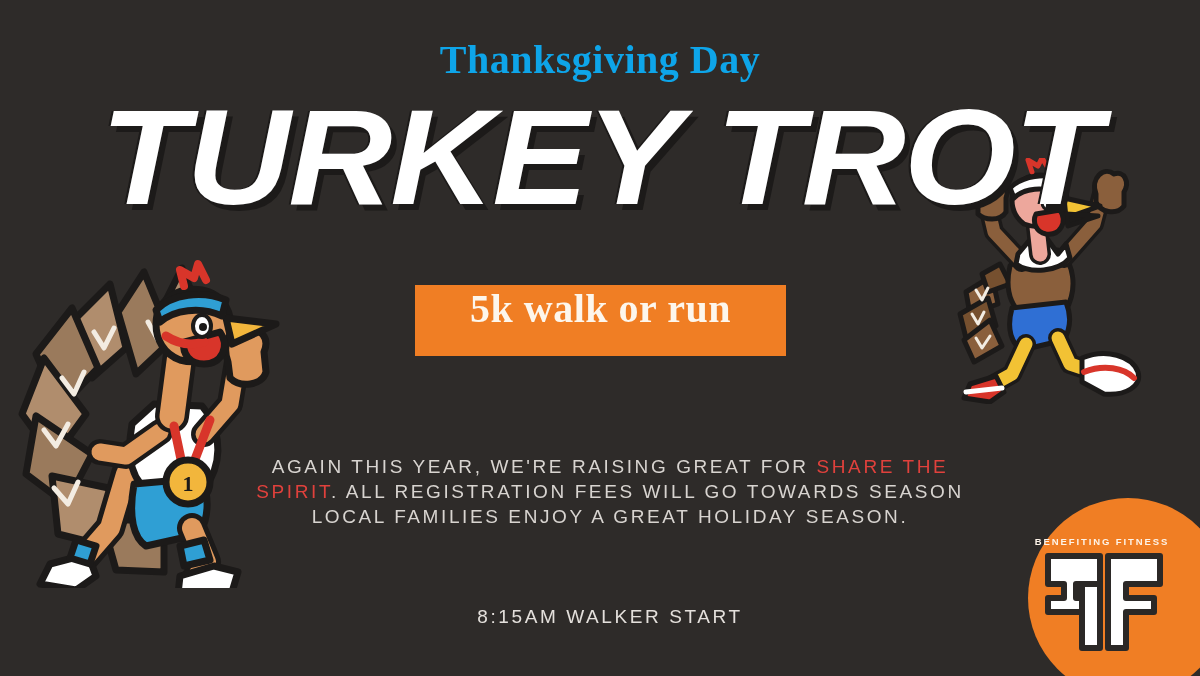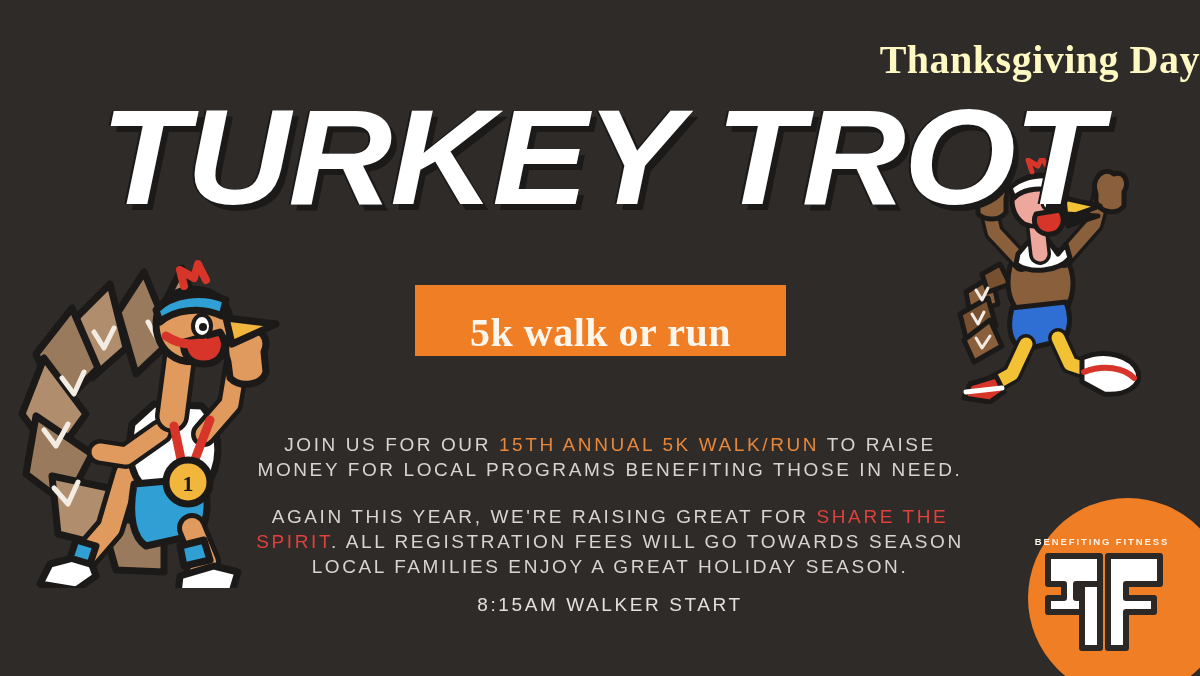--- a/index.html
+++ b/index.html
@@ -12,26 +12,26 @@
     height: 676px;
     background: #2e2b29;
     overflow: hidden;
     font-family: "Liberation Sans", sans-serif;
   }
 
   
   .kicker {
     position: absolute;
     top: 36px; left: 0; right: 0;
-    text-align: right;
+    text-align: center;
     font-family: "Liberation Serif", serif;
     font-weight: bold;
     font-size: 40px;
     letter-spacing: 0.5px;
-    color: #fef9c3;
+    color: #0ea5e9;
     z-index: 6;
   }
   .title {
     position: absolute;
     top: 88px; left: 0; right: 0;
     text-align: center;
     font-family: "Liberation Sans", sans-serif;
     font-weight: bold;
     font-style: italic;
     font-size: 136px;
@@ -44,21 +44,21 @@
     white-space: nowrap;
   }
 
   
   .banner {
     position: absolute;
     left: 415px; top: 285px;
     width: 371px; height: 71px;
     background: #f07e24;
     display: flex;
-    align-items: flex-end;
+    align-items: flex-start;
     justify-content: center;
     z-index: 7;
   }
   .banner-text {
     font-family: "Liberation Serif", serif;
     font-weight: bold;
     font-size: 40px;
     color: #fdf6ec;
     letter-spacing: 0.5px;
   }
@@ -84,21 +84,21 @@
     position: absolute;
     left: 240px; top: 592px;
     width: 740px;
     text-align: center;
     color: #e4e0dc;
     font-size: 19px;
     letter-spacing: 2.6px;
     line-height: 25px;
     z-index: 6;
   }
-  .times p { margin: 0; }
+  .times p { margin: 12px; }
 
   
   .logo-badge {
     position: absolute;
     left: 1028px; top: 498px;
     width: 200px; height: 200px;
     border-radius: 50%;
     background: #f07e24;
     z-index: 8;
   }
@@ -265,23 +265,20 @@
   </svg>
 
   <div class="kicker">Thanksgiving Day</div>
   <div class="title">TURKEY TROT</div>
 
   <div class="banner">
     <span class="banner-text">5k walk or run</span>
   </div>
 
   <div class="body-copy">
-    <p>
-      <span>JOIN US FOR OUR </span><span class="hl-orange">15TH ANNUAL 5K WALK/RUN</span><span> TO RAISE MONEY FOR LOCAL PROGRAMS BENEFITING THOSE IN NEED.</span>
-    </p>
     <div class="para-gap"></div>
     <p>
       <span>AGAIN THIS YEAR, WE'RE RAISING GREAT FOR </span><span class="hl-red">SHARE THE SPIRIT</span><span>. ALL REGISTRATION FEES WILL GO TOWARDS SEASON LOCAL FAMILIES ENJOY A GREAT HOLIDAY SEASON.</span>
     </p>
   </div>
 
   <div class="times">
     <p>8:15AM WALKER START</p>
   </div>
 

